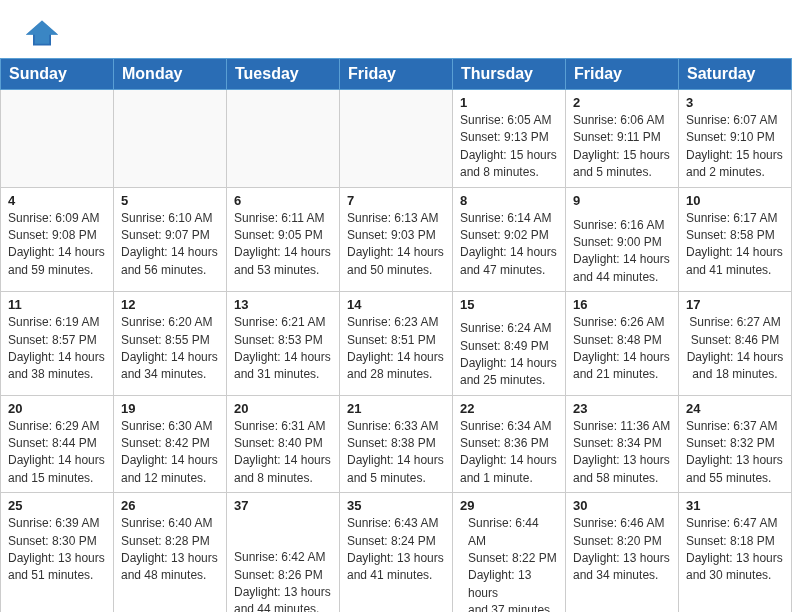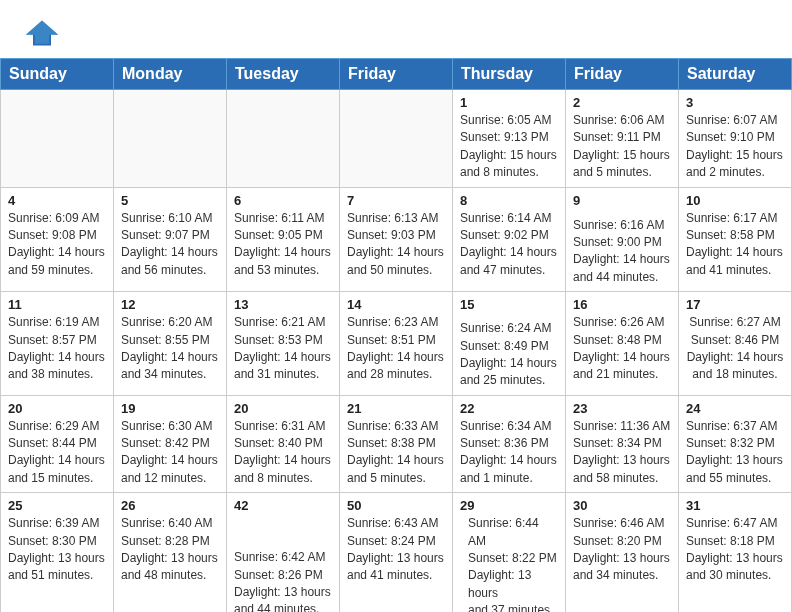--- a/index.html
+++ b/index.html
@@ -321,28 +321,28 @@
 and 51 minutes.</div>
         </td>
         <td>
           <span class="day-num">26</span>
           <div class="day-info" style="white-space: pre-line;">Sunrise: 6:40 AM
 Sunset: 8:28 PM
 Daylight: 13 hours
 and 48 minutes.</div>
         </td>
         <td>
-          <span class="day-num">42</span>
+          <span class="day-num">37</span>
           <div class="day-info" style="white-space: pre-line; margin-top: 36px;">Sunrise: 6:42 AM
 Sunset: 8:26 PM
 Daylight: 13 hours
 and 44 minutes.</div>
         </td>
         <td>
-          <span class="day-num">50</span>
+          <span class="day-num">35</span>
           <div class="day-info" style="white-space: pre-line;">Sunrise: 6:43 AM
 Sunset: 8:24 PM
 Daylight: 13 hours
 and 41 minutes.</div>
         </td>
         <td>
           <span class="day-num">29</span>
           <div class="day-info" style="white-space: pre-line; margin-left: 8px;">Sunrise: 6:44 AM
 Sunset: 8:22 PM
 Daylight: 13 hours

